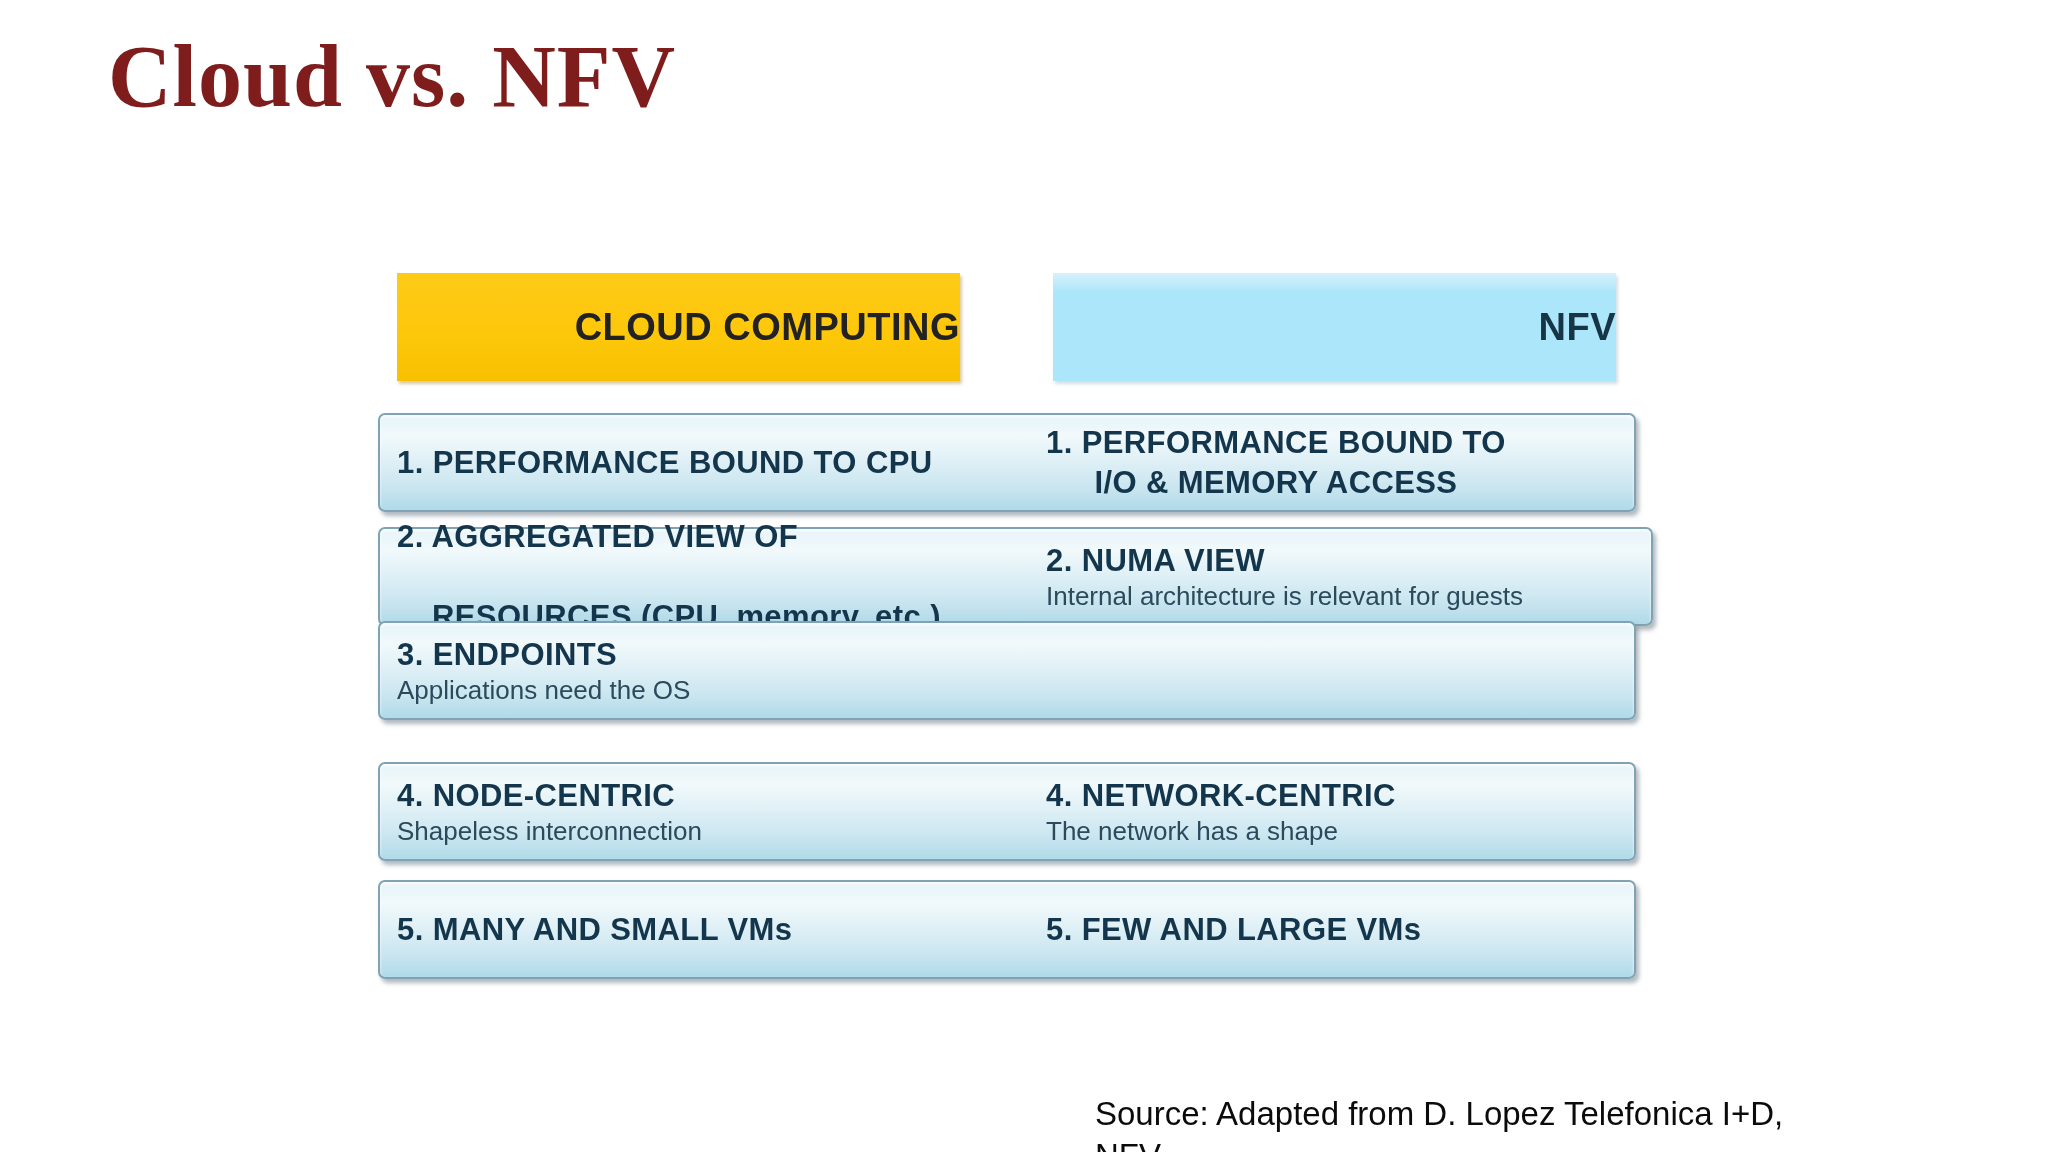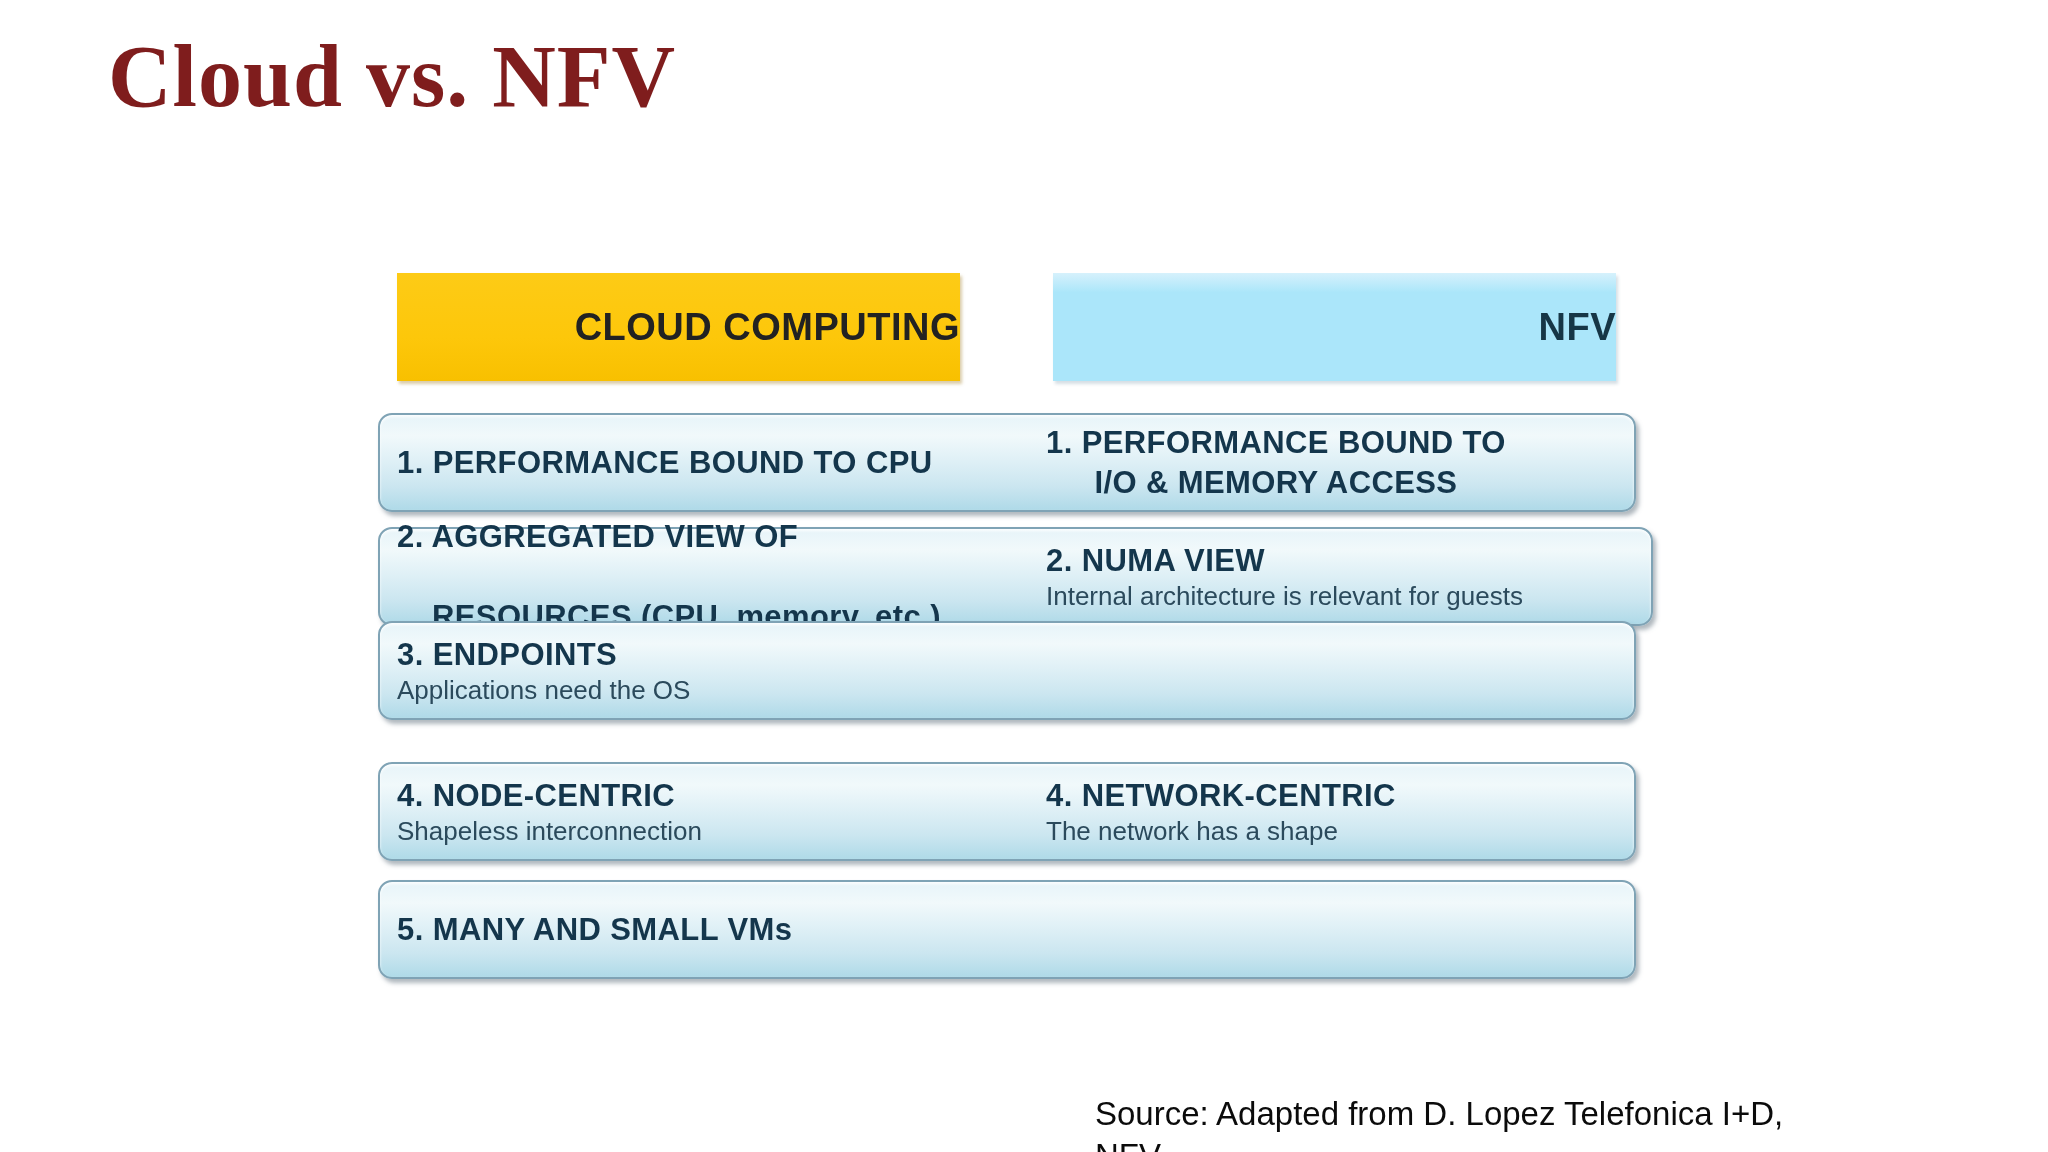--- a/index.html
+++ b/index.html
@@ -52,21 +52,21 @@
     background: linear-gradient(180deg, #D6F1FC 0%, #ABE6FA 18%, #ABE6FA 100%);
     color: #163646;
     box-shadow: 2px 3px 3px rgba(120, 150, 170, 0.3);
   }
   .row {
     position: absolute;
     left: 378px;
     width: 1254px;
     height: 95px;
     border: 2px solid #7FA3B5;
-    border-radius: 14px;
+    border-radius: 7px;
     background: linear-gradient(180deg, #E7F4F9 0%, #F1F9FB 22%, #DFF0F6 48%, #CBE6F0 75%, #AFDAE8 100%);
     box-shadow: 3px 4px 4px rgba(100, 115, 128, 0.5), inset 0 2px 3px rgba(255, 255, 255, 0.85);
   }
   .row-1 { top: 413px; }
   .row-2 { top: 527px; padding-left: 17px; }
   .row-3 { top: 621px; }
   .row-4 { top: 762px; }
   .row-5 { top: 880px; }
   .cell {
     position: absolute;
@@ -183,20 +183,27 @@
   </div>
 
   <div class="row row-5">
     <div class="cell cell-left">
       <div class="heading">
         <div class="hline1">5. MANY AND SMALL VMs</div>
         <div class="hline2"></div>
       </div>
       <div class="subtext"></div>
     </div>
+    <div class="cell cell-right">
+      <div class="heading">
+        <div class="hline1">5. FEW AND LARGE VMs</div>
+        <div class="hline2"></div>
+      </div>
+      <div class="subtext"></div>
+    </div>
   </div>
 
   <div class="source">
     <div>Source: Adapted from D. Lopez Telefonica I+D,</div>
     <div>NFV</div>
   </div>
 
 </div>
 
 </body></html>

